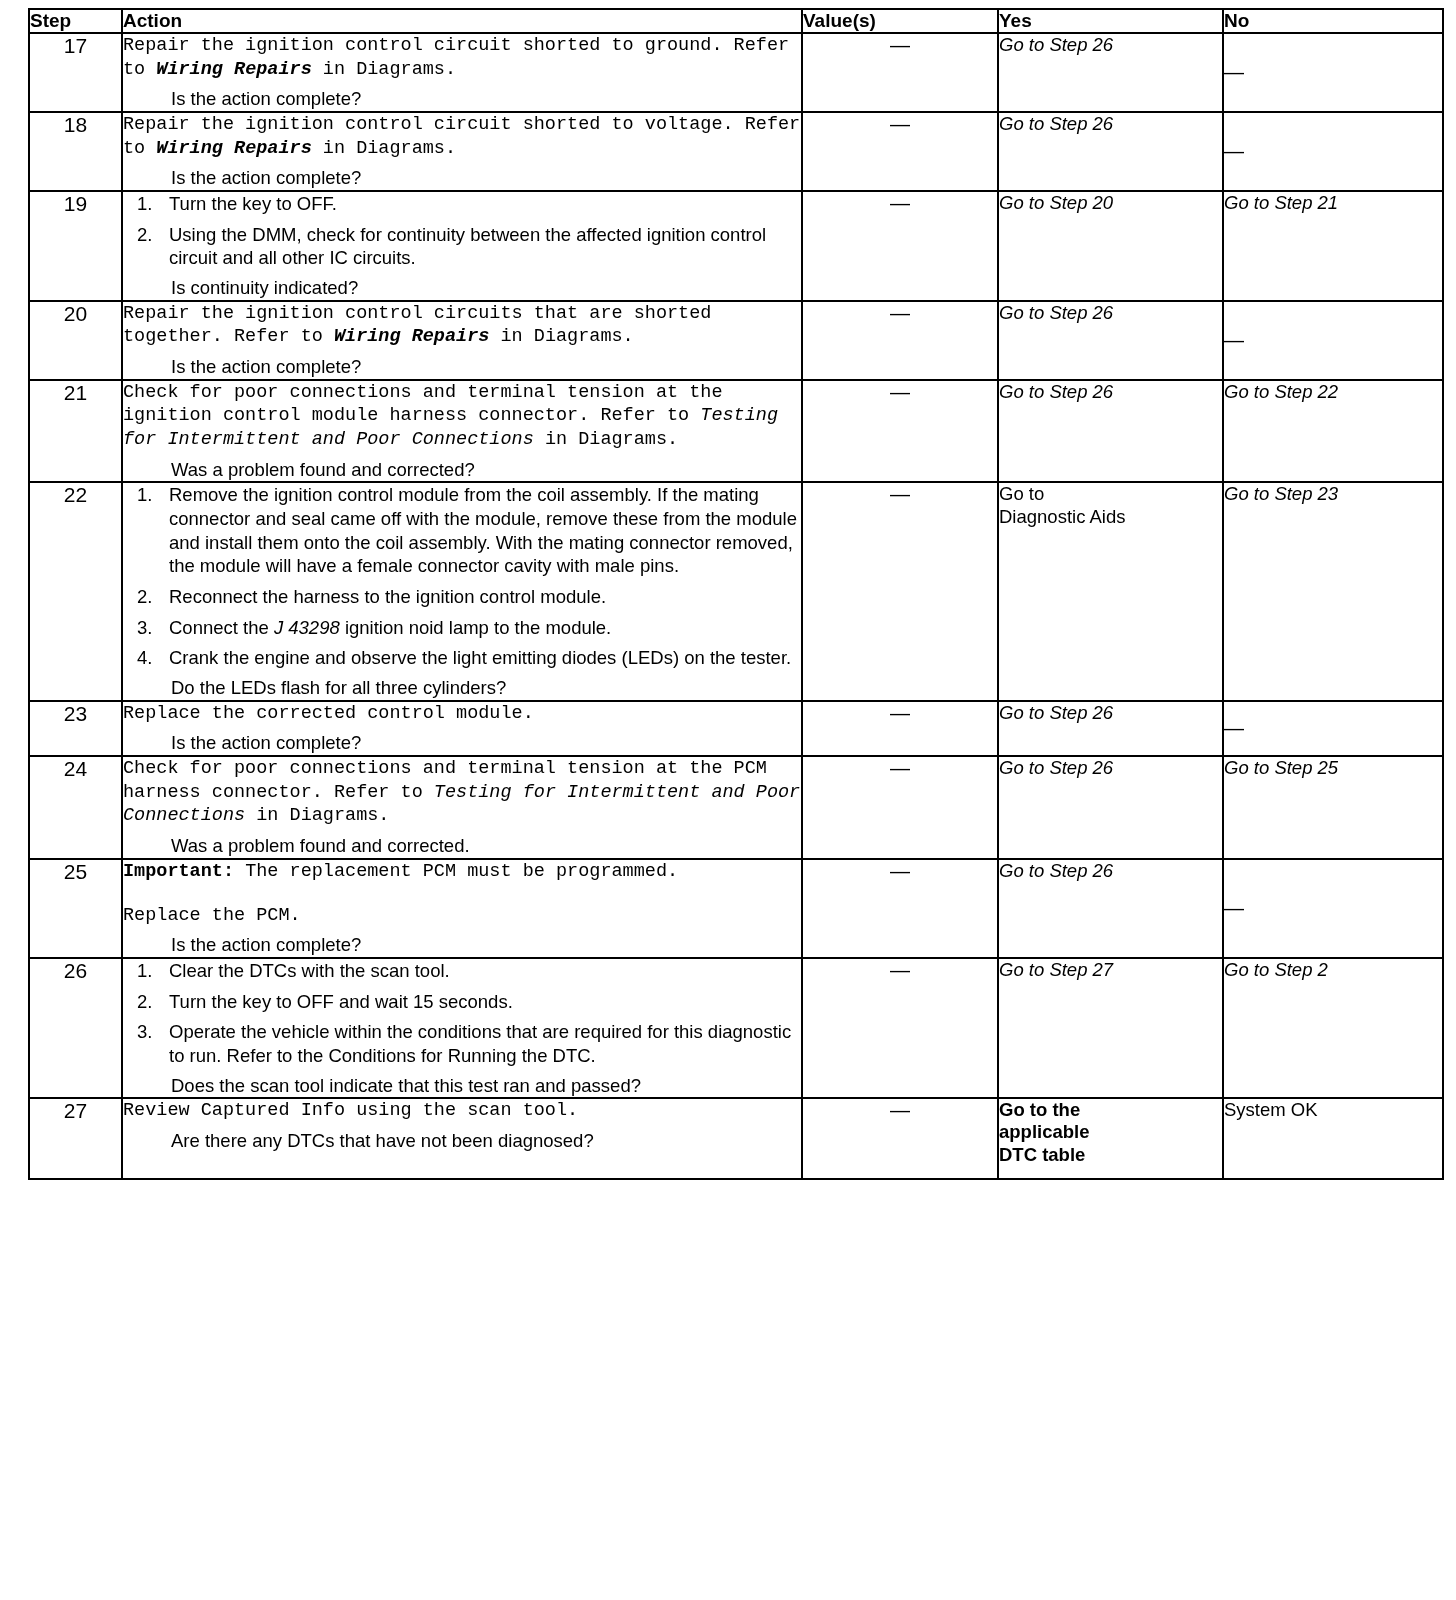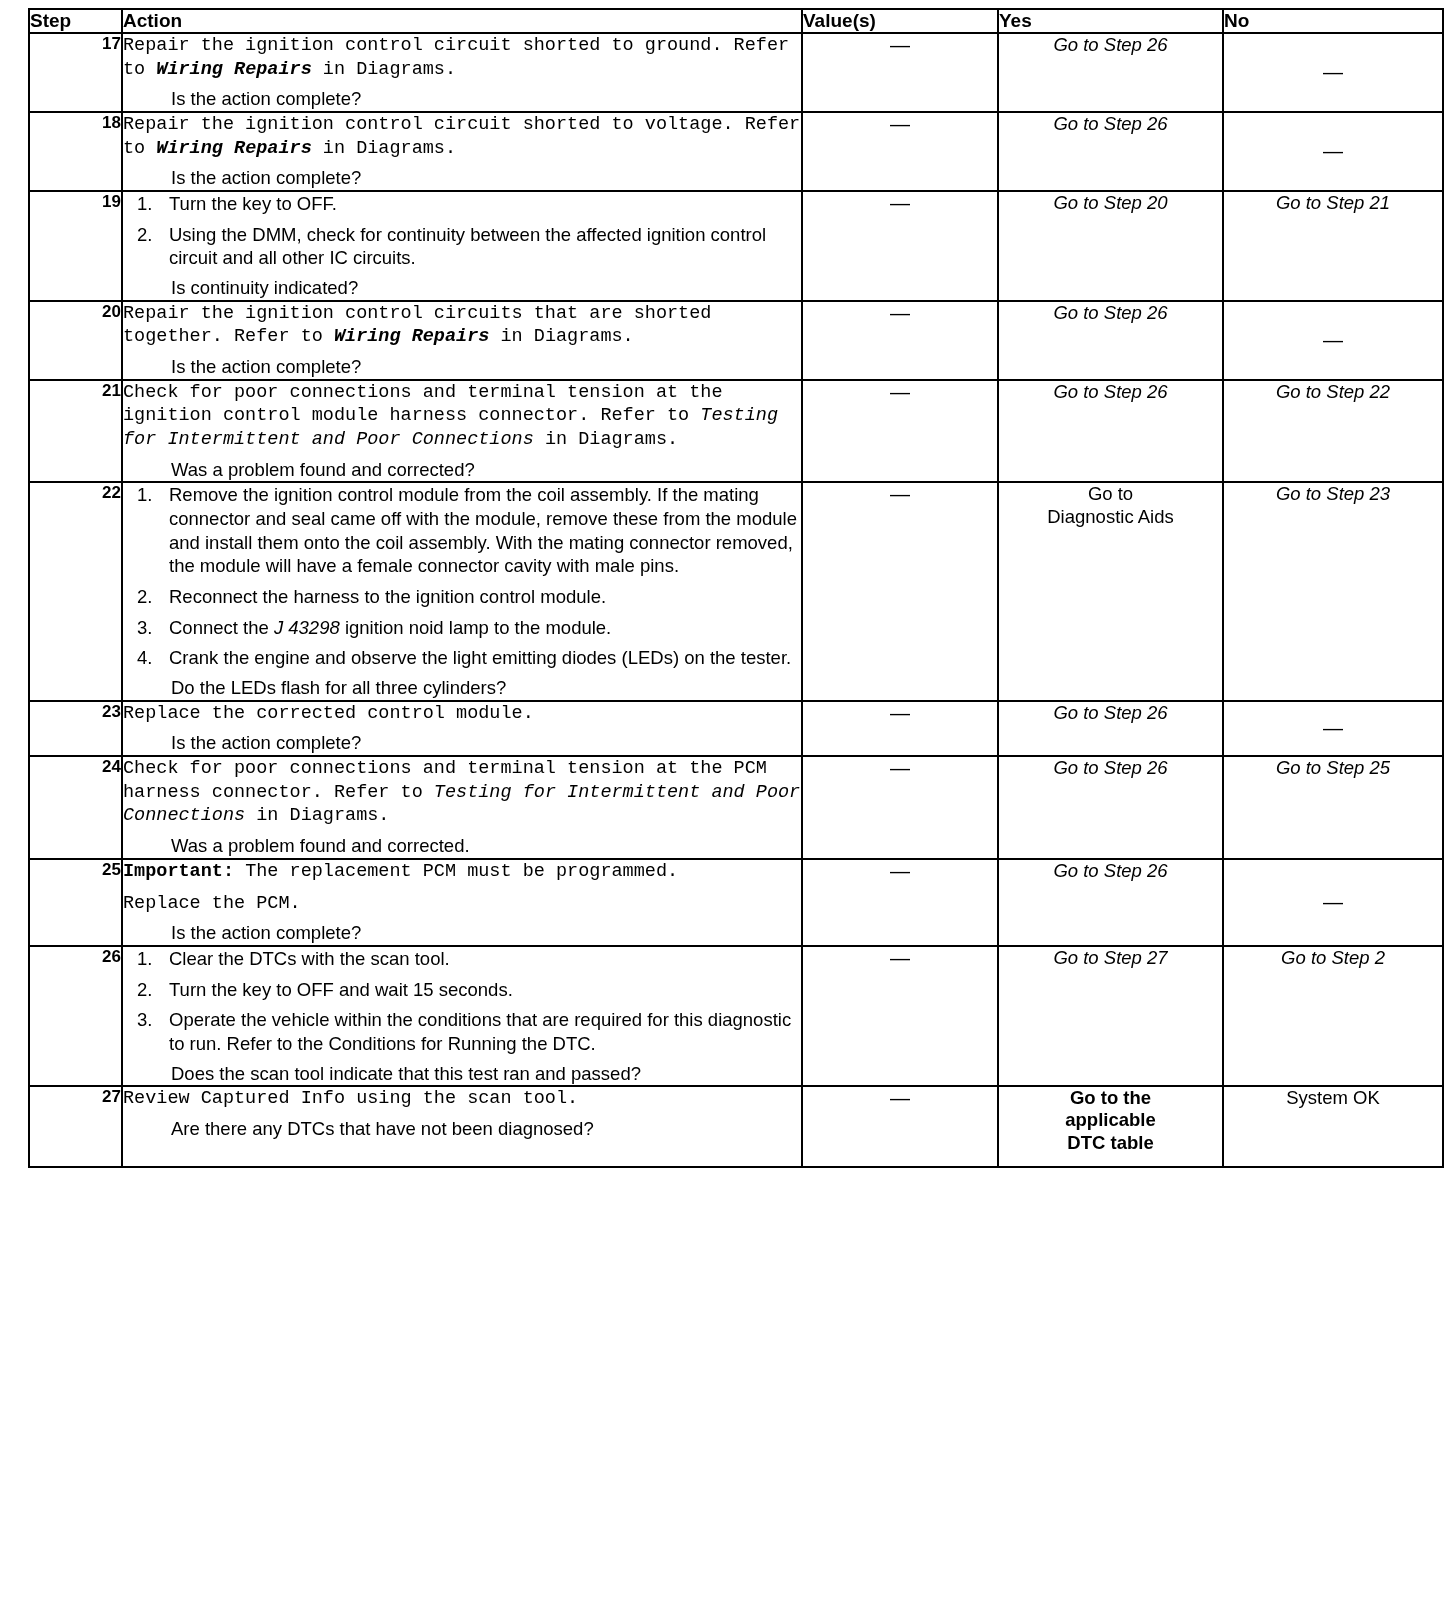--- a/index.html
+++ b/index.html
@@ -37,38 +37,36 @@
     padding: 0;
   }
   thead th {
     text-align: left;
     font-size: 19px;
     font-weight: bold;
     padding: 5px 0 6px 0;
     vertical-align: middle;
   }
   td.step {
-    text-align: right;
-    font-size: 17px;
-    vertical-align: middle;
-    padding: 0;
-    font-weight: bold;
+    text-align: center;
+    font-size: 21px;
+    vertical-align: middle;
+    padding: 0;
   }
   td.action {
     padding: 5px 6px 4px 9px;
     font-size: 18.5px;
     line-height: 1.26;
   }
   td.value {
     text-align: center;
     vertical-align: middle;
     font-size: 20px;
   }
   td.yes, td.no {
-    text-align: center;
     vertical-align: bottom;
     font-size: 18.5px;
     font-style: italic;
     padding-bottom: 5px;
     line-height: 1.22;
   }
   td.yes.mid, td.no.mid {
     vertical-align: middle;
     font-style: normal;
     padding-bottom: 12px;
@@ -109,21 +107,21 @@
   p.q {
     margin: 6px 0 0 0;
     line-height: 1.28;
     padding-left: 48px;
   }
   p.lead {
     margin: 0;
     line-height: 1.28;
     font-family: Liberation Mono, monospace;
   }
-  p.lead + p.lead { margin-top: 8px; }
+  p.lead + p.lead { margin-top: 20px; }
 
   .twoline { line-height: 1.2; }
 </style>
 </head>
 <body>
 
 <div class="page">
   <table class="diag">
     <colgroup>
       <col class="c-step">

